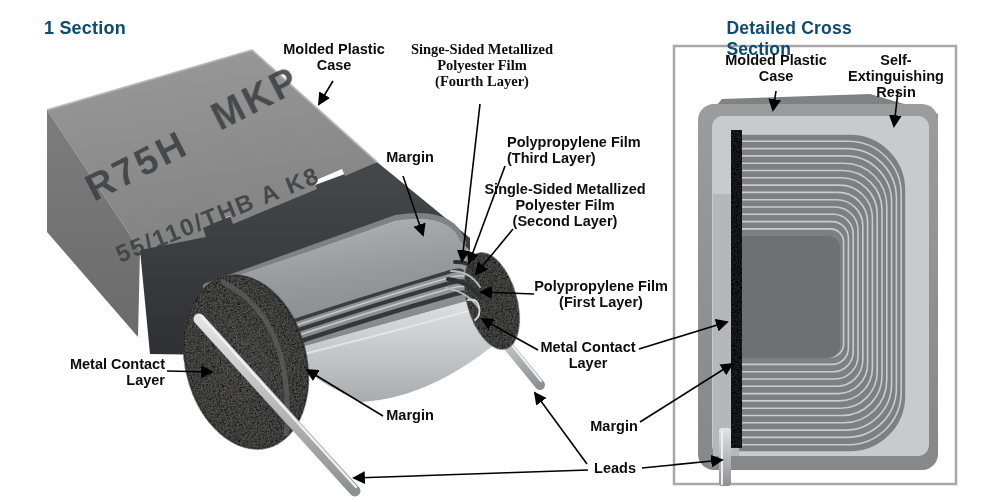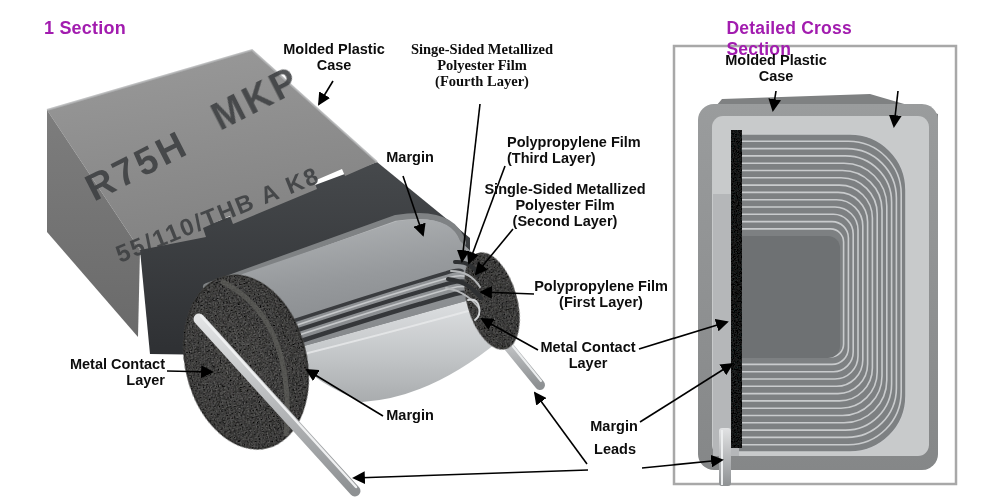--- a/index.html
+++ b/index.html
@@ -1,19 +1,19 @@
 <!DOCTYPE html>
 <html><head>
 <meta charset="utf-8">
 <style>
   html,body{margin:0;padding:0;background:#fff;}
   .stage{position:relative;width:992px;height:502px;background:#ffffff;overflow:hidden;
          font-family:"Liberation Sans",sans-serif;}
   svg.art{position:absolute;left:0;top:0;}
-  .title{position:absolute;font-weight:bold;font-size:18px;color:#a21caf;letter-spacing:0.2px;}
+  .title{position:absolute;font-weight:bold;font-size:18px;color:#0c4a6e;letter-spacing:0.2px;}
   .lbl{position:absolute;font-weight:bold;font-size:14.5px;line-height:16px;color:#0d0d0d;
        white-space:pre-line;text-align:center;}
   .lbl.left-align{text-align:left;}
   .lbl.right-align{text-align:right;}
   .cx{transform:translateX(-50%);}
   .rx{transform:translateX(-100%);}
 </style>
 </head>
 <body>
 
@@ -199,17 +199,19 @@
 Polyester Film
 (Second Layer)</div>
   <div class="lbl cx" style="left:601px;top:278px;">Polypropylene Film
 (First Layer)</div>
   <div class="lbl rx right-align" style="left:165px;top:356px;">Metal Contact
 Layer</div>
   <div class="lbl cx" style="left:588px;top:339px;">Metal Contact
 Layer</div>
   <div class="lbl cx" style="left:410px;top:407px;">Margin</div>
   <div class="lbl cx" style="left:614px;top:418px;">Margin</div>
-  <div class="lbl cx" style="left:615px;top:441px;text-align:center;">Leads</div>
+  <div class="lbl cx" style="left:615px;top:460px;text-align:center;">Leads</div>
 
   <div class="lbl cx" style="left:776px;top:52px;">Molded Plastic
 Case</div>
+  <div class="lbl cx" style="left:896px;top:52px;">Self-Extinguishing
+Resin</div>
 </div>
 
 </body></html>

